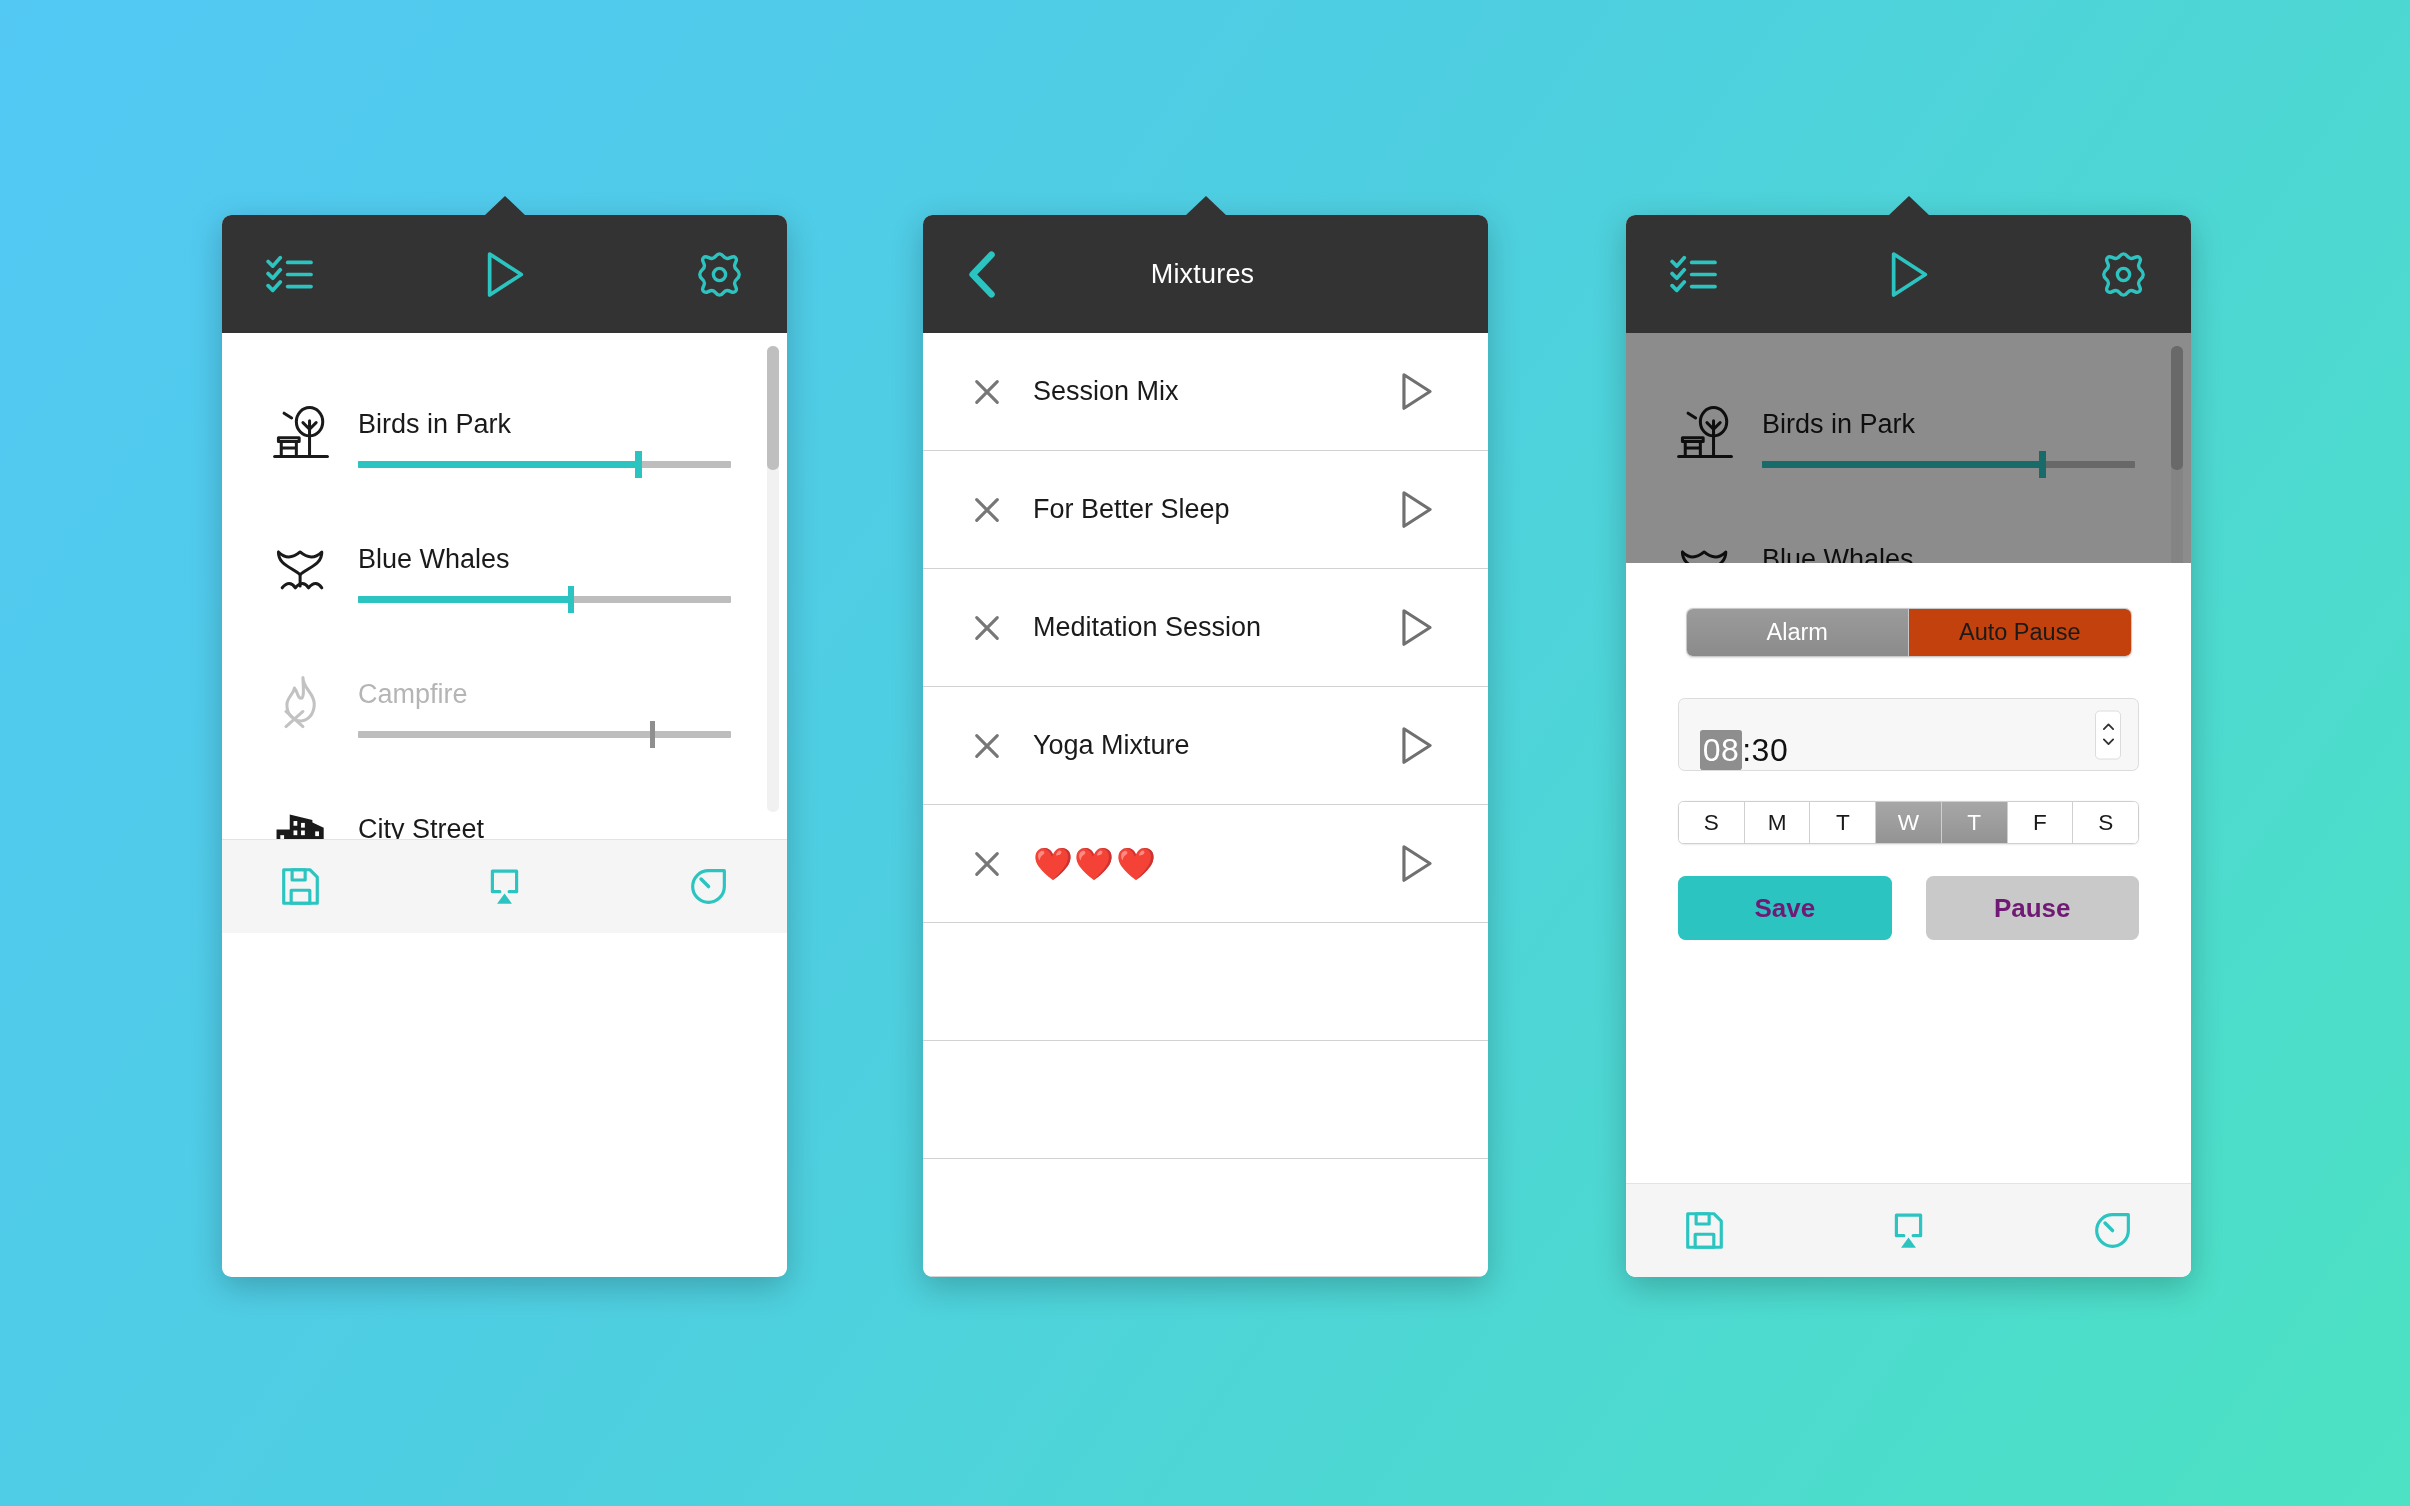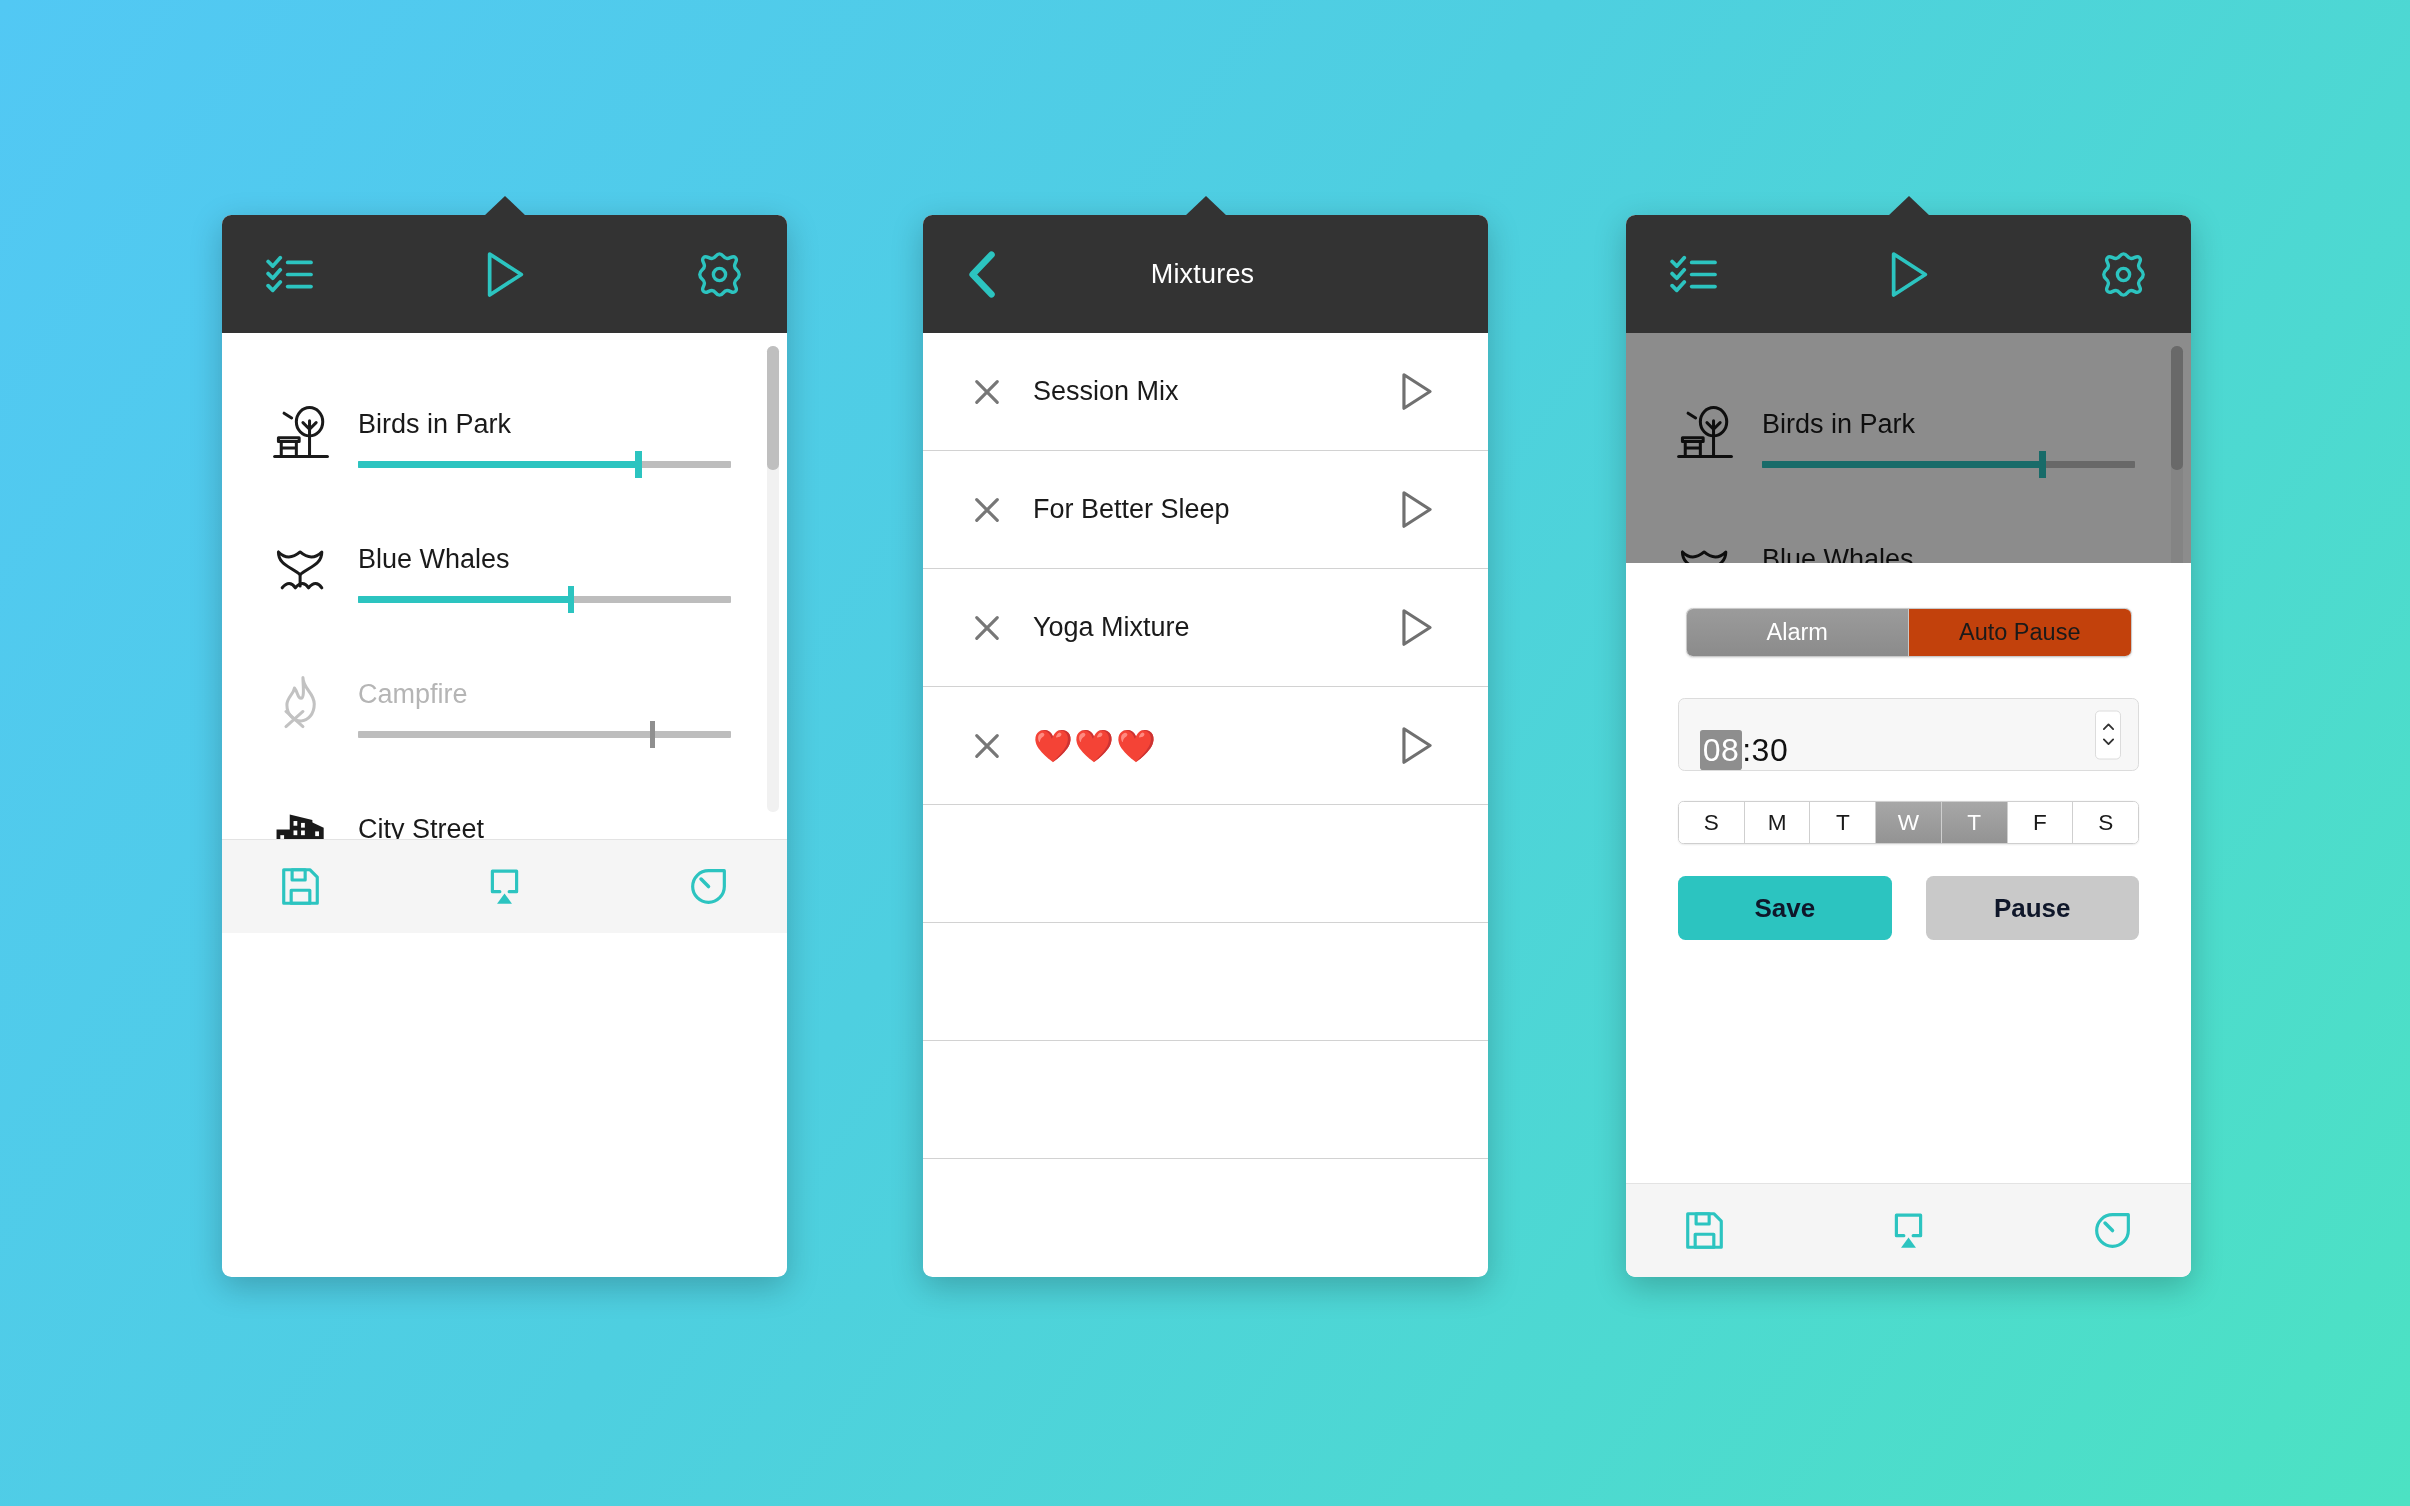--- a/index.html
+++ b/index.html
@@ -260,21 +260,21 @@
     color: #ffffff;
   }
   .btn-row { display: flex; gap: 34px; }
   .btn {
     flex: 1;
     height: 64px;
     border-radius: 7.5px;
     display: flex; align-items: center; justify-content: center;
     font-size: 26px;
     font-weight: bold;
-    color: #0f172a;
+    color: #701a75;
     cursor: pointer;
   }
   .btn.primary { background: #2cc4c0; }
   .btn.secondary { background: #c9c9c9; }
 </style>
 </head>
 <body>
 
 <div class="panel" id="panel-sounds" style="left:222px; top:215px; height:1062px;">
   <div class="notch"></div>
@@ -471,20 +471,33 @@
             <path d="M5 4 L33 22 L5 40 Z" fill="none" stroke="#707070" stroke-width="3.4" stroke-linejoin="round"></path>
           </svg>
         </div>
       </div>
       <div class="mix-row">
         <div class="mix-x">
           <svg width="28" height="28" viewBox="0 0 30 30">
             <path d="M4 4 L26 26 M26 4 L4 26" stroke="#777" stroke-width="3.4" stroke-linecap="round"></path>
           </svg>
         </div>
+        <div class="mix-name">Meditation Session</div>
+        <div class="mix-play">
+          <svg width="36" height="41" viewBox="0 0 38 44">
+            <path d="M5 4 L33 22 L5 40 Z" fill="none" stroke="#707070" stroke-width="3.4" stroke-linejoin="round"></path>
+          </svg>
+        </div>
+      </div>
+      <div class="mix-row">
+        <div class="mix-x">
+          <svg width="28" height="28" viewBox="0 0 30 30">
+            <path d="M4 4 L26 26 M26 4 L4 26" stroke="#777" stroke-width="3.4" stroke-linecap="round"></path>
+          </svg>
+        </div>
         <div class="mix-name">Yoga Mixture</div>
         <div class="mix-play">
           <svg width="36" height="41" viewBox="0 0 38 44">
             <path d="M5 4 L33 22 L5 40 Z" fill="none" stroke="#707070" stroke-width="3.4" stroke-linejoin="round"></path>
           </svg>
         </div>
       </div>
       <div class="mix-row">
         <div class="mix-x">
           <svg width="28" height="28" viewBox="0 0 30 30">

